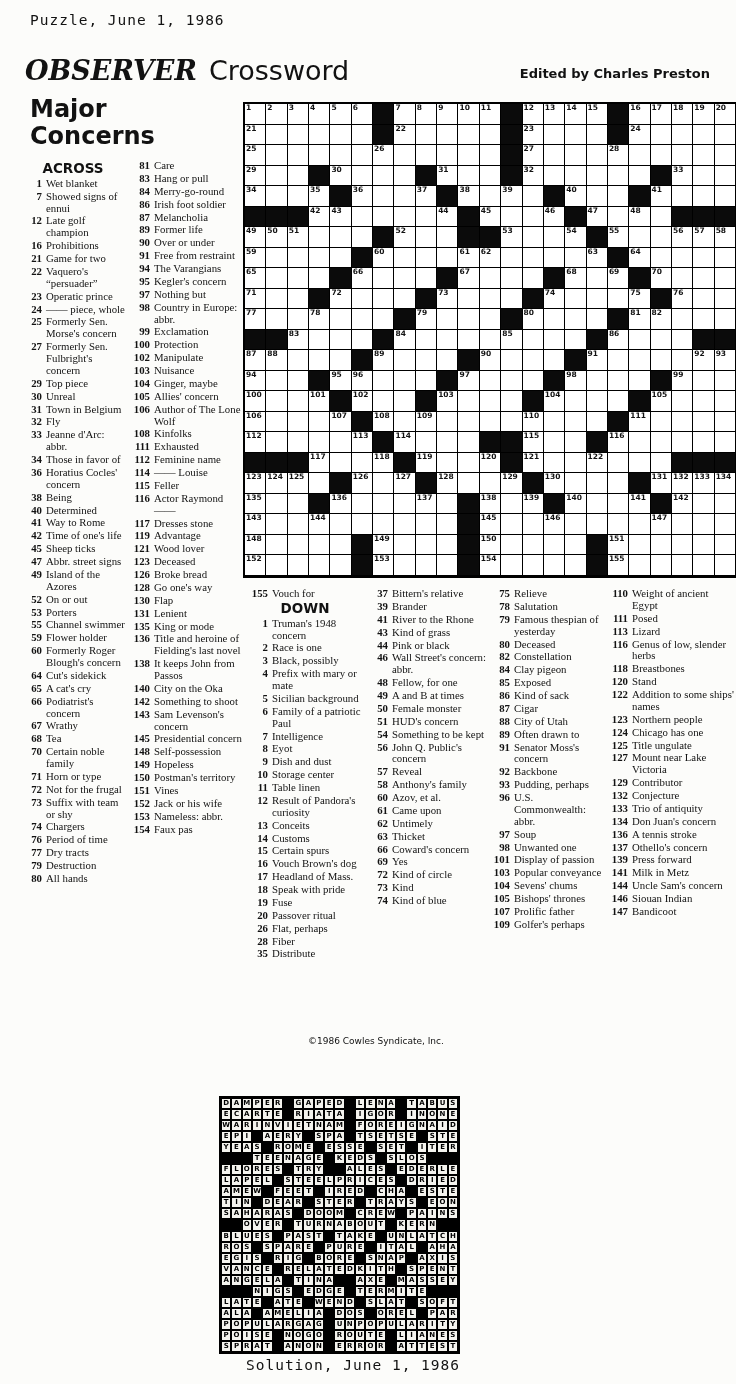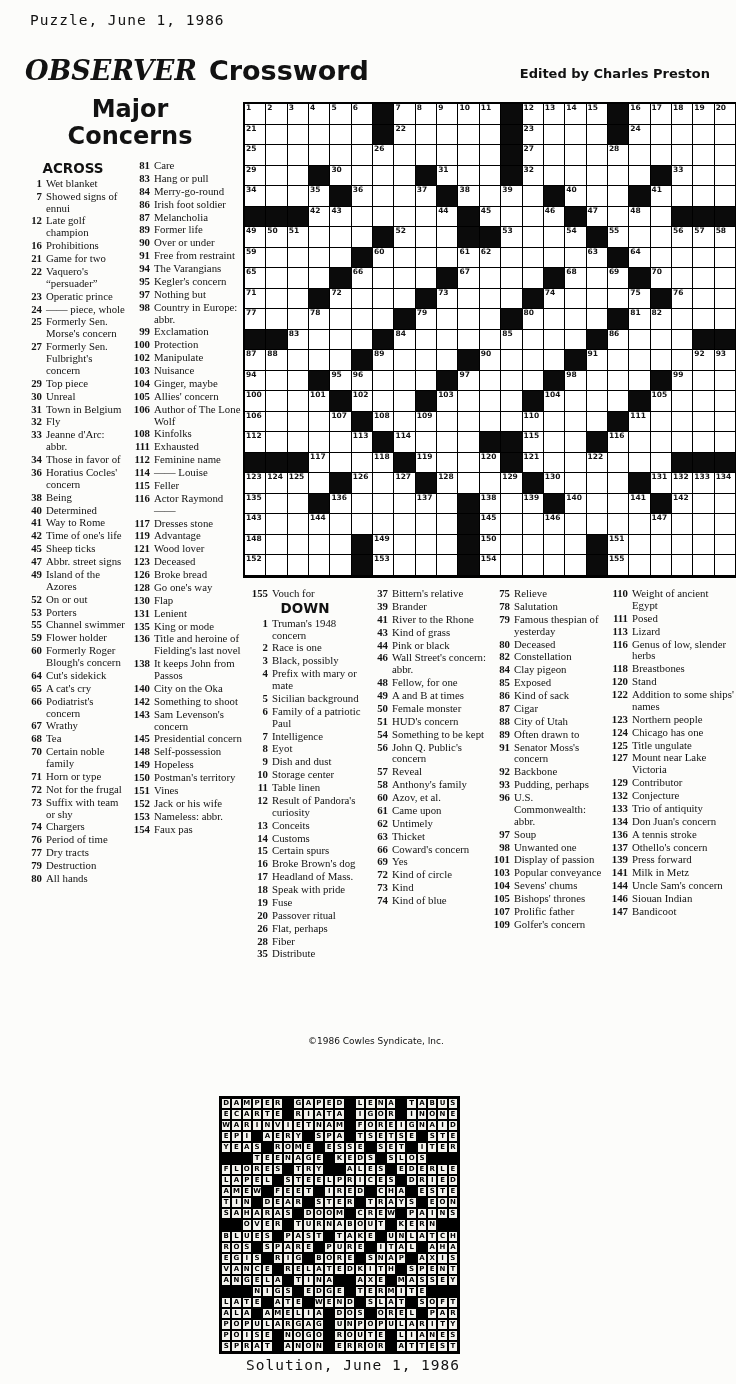--- a/index.html
+++ b/index.html
@@ -3,24 +3,24 @@
 <meta charset="utf-8">
 <style>
   html,body{margin:0;padding:0;background:#e8e8e4;}
   #page{position:relative;width:736px;height:1384px;background:#fcfcfa;color:#121212;
         font-family:"Liberation Serif", serif;overflow:hidden;}
   .mono{font-family:"DejaVu Sans Mono", monospace;}
 
   #dateline{position:absolute;left:30px;top:12px;font-size:14.5px;letter-spacing:1px;}
   #masthead{position:absolute;left:25px;top:55px;white-space:nowrap;}
   #masthead .obs{font-style:italic;font-weight:700;font-size:27px;font-family:"DejaVu Serif", serif;}
-  #masthead .cw{font-weight:700;font-size:27px;font-family:"DejaVu Sans", sans-serif;margin-left:8px;}
+  #masthead .cw{font-weight:400;font-size:27px;font-family:"DejaVu Sans", sans-serif;margin-left:8px;}
   #editedby{position:absolute;right:26px;top:66px;font-weight:700;font-size:13px;
             font-family:"DejaVu Sans", sans-serif;}
-  #majortitle{position:absolute;left:30px;top:96px;width:200px;text-align:center;
+  #majortitle{position:absolute;left:30px;top:96px;width:200px;text-align:left;
               font-family:"DejaVu Sans", sans-serif;font-weight:700;font-size:24px;line-height:1.12;}
 
   .cluecol{position:absolute;font-size:10.8px;line-height:1.1;}
   .colhead{font-family:"DejaVu Sans", sans-serif;font-weight:700;font-size:13.5px;
            text-align:center;margin:1px 0 2px 0;}
   .clue{display:flex;margin:0 0 1px 0;}
   .cnum{min-width:22px;text-align:right;padding-right:4px;font-weight:700;flex:0 0 auto;}
   .ctext{flex:1 1 auto;}
 
   #across-col-1{left:20px;top:160px;width:106px;}
@@ -1340,21 +1340,21 @@
         <div class="clue">
           <span class="cnum">14</span>
           <span class="ctext">Customs</span>
         </div>
         <div class="clue">
           <span class="cnum">15</span>
           <span class="ctext">Certain spurs</span>
         </div>
         <div class="clue">
           <span class="cnum">16</span>
-          <span class="ctext">Broke Brown's dog</span>
+          <span class="ctext">Vouch Brown's dog</span>
         </div>
         <div class="clue">
           <span class="cnum">17</span>
           <span class="ctext">Headland of Mass.</span>
         </div>
         <div class="clue">
           <span class="cnum">18</span>
           <span class="ctext">Speak with pride</span>
         </div>
         <div class="clue">
@@ -1560,21 +1560,21 @@
         <div class="clue">
           <span class="cnum">105</span>
           <span class="ctext">Bishops' thrones</span>
         </div>
         <div class="clue">
           <span class="cnum">107</span>
           <span class="ctext">Prolific father</span>
         </div>
         <div class="clue">
           <span class="cnum">109</span>
-          <span class="ctext">Golfer's concern</span>
+          <span class="ctext">Golfer's perhaps</span>
         </div>
       </div>
   </div>
   <div id="down-col-d" class="cluecol">
     <div id="down-list-d">
         <div class="clue">
           <span class="cnum">110</span>
           <span class="ctext">Weight of ancient Egypt</span>
         </div>
         <div class="clue">

